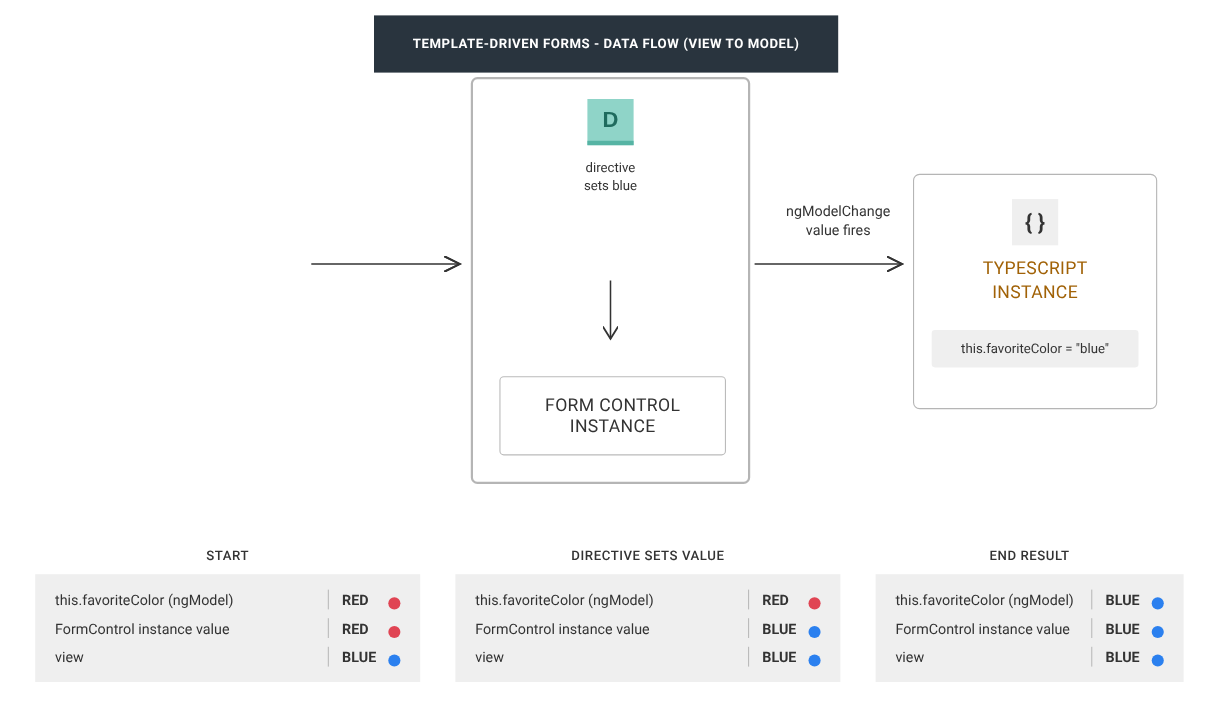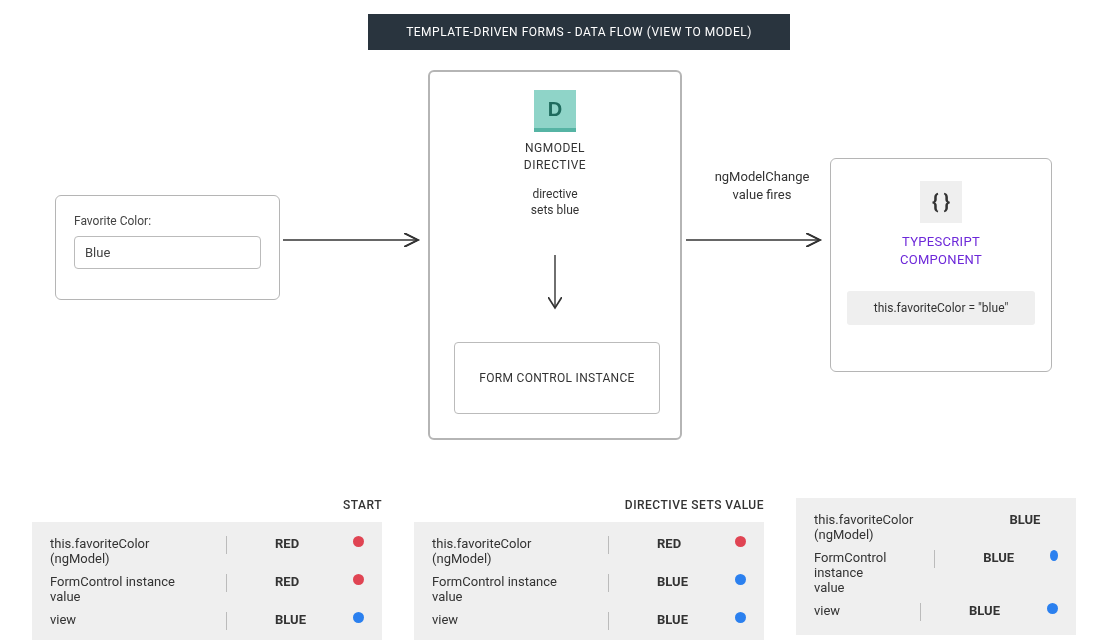--- a/index.html
+++ b/index.html
@@ -9,30 +9,29 @@
     width: 1105px;
     height: 640px;
     position: relative;
     color: #333;
   }
   .title-bar {
     position: absolute;
     top: 14px;
     left: 340px;
     width: 422px;
-    height: 36px;
+    height: 52px;
     background: #29343e;
     color: #fff;
     font-size: 12px;
-    font-weight: 400;
+    font-weight: 700;
     letter-spacing: 0.5px;
     display: flex;
     align-items: center;
     justify-content: center;
-    margin-left: 28px;
   }
   .flow { position: absolute; top: 60px; left: 0; width: 1105px; height: 380px; }
   .card {
     position: absolute;
     border: 1px solid #b5b5b5;
     border-radius: 6px;
     background: #fff;
   }
   .card.thick { border-width: 2px; }
   .view-card { left: 55px; top: 135px; width: 225px; height: 105px; padding: 18px 18px 16px 18px; }
@@ -53,85 +52,77 @@
     display: flex; align-items: center; justify-content: center;
     font-weight: 700; font-size: 20px; color: #1f6b5e;
     font-family: Arial, sans-serif;
   }
   .directive-title { font-size: 12px; letter-spacing: 0.5px; line-height: 1.4; color: #333; }
   .sets-value { font-size: 12px; color: #333; margin-top: 12px; line-height: 1.4; }
   .formctrl-box {
     position: absolute; left: 24px; bottom: 24px; width: 206px; height: 72px;
     border: 1px solid #bbb; border-radius: 4px;
     display: flex; align-items: center; justify-content: center;
-    font-size: 12px; letter-spacing: 0.3px; color: #333;
+    font-size: 16px; letter-spacing: 0.3px; color: #333;
   }
   .ts-card { left: 830px; top: 98px; width: 222px; height: 214px; padding-top: 22px; text-align: center; }
   .braces-box {
     width: 42px; height: 42px; margin: 0 auto 10px auto;
     background: #efefef; display: flex; align-items: center; justify-content: center;
     font-weight: 700; font-size: 20px;
   }
-  .ts-title { font-size: 13px; letter-spacing: 0.3px; line-height: 1.4; color: #6d28d9; }
+  .ts-title { font-size: 16px; letter-spacing: 0.3px; line-height: 1.4; color: #a16207; }
   .code-pill {
     margin: 22px 16px 0 16px; padding: 10px 8px;
     background: #efefef; border-radius: 3px;
     font-size: 12px; color: #333;
   }
   
   svg.arrows { position: absolute; left: 0; top: 0; width: 1105px; height: 380px; pointer-events: none; }
   .arrow-label { position: absolute; font-size: 13px; color: #333; text-align: center; line-height: 1.35; }
   
   .states { position: absolute; top: 498px; left: 0; width: 1105px; }
   .state-block { position: absolute; width: 350px; }
-  .state-block h4 { text-align: right; font-size: 12px; font-weight: 500; letter-spacing: 0.5px; margin-bottom: 10px; color: #333; }
+  .state-block h4 { text-align: center; font-size: 12px; font-weight: 500; letter-spacing: 0.5px; margin-bottom: 10px; color: #333; }
   .state-table { background: #efefef; padding: 10px 18px 10px 18px; }
-  .state-row { display: flex; align-items: flex-start; font-size: 13px; padding: 4px 0; gap: 36px; }
+  .state-row { display: flex; align-items: flex-end; font-size: 13px; padding: 4px 0; }
   .state-row .k { flex: 1; }
   .divider { width: 1px; height: 18px; background: #bbb; margin: 0 12px; }
   .state-row .v { width: 42px; font-weight: bold; }
   .dot { width: 11px; height: 11px; border-radius: 50%; display: inline-block; }
   .dot.red  { background: #e04453; }
   .dot.blue { background: #2b80ef; }
 </style>
 </head>
 <body>
 
 <div class="title-bar">TEMPLATE-DRIVEN FORMS - DATA FLOW (VIEW TO MODEL)</div>
 
 <div class="flow">
 
-  <div class="card view-card">
-    <div class="label">Favorite Color:</div>
-    <div class="input-field">Blue</div>
-  </div>
 
   <div class="card thick directive-card">
     <div class="d-icon">D</div>
-    <div class="directive-title">
-      <span>NGMODEL</span><br>
-      <span>DIRECTIVE</span>
-    </div>
     <div class="sets-value">
       <span>directive</span><br>
       <span>sets blue</span>
     </div>
     <div class="formctrl-box">FORM CONTROL INSTANCE</div>
   </div>
 
   <div class="card ts-card">
     <div class="braces-box">{ }</div>
     <div class="ts-title">
       <span>TYPESCRIPT</span><br>
-      <span>COMPONENT</span>
+      <span>INSTANCE</span>
     </div>
     <div class="code-pill">this.favoriteColor = "blue"</div>
   </div>
 
-  <div class="arrow-label" style="left:702px; top:108px; width:120px;">
+  <div class="arrow-label" style="left:702px; top:124px; width:120px;">
     <span>ngModelChange</span><br>
     <span>value fires</span>
   </div>
 
   <svg class="arrows">
     <defs>
       <marker id="ah" markerWidth="12" markerHeight="10" refX="10" refY="5" orient="auto">
         <path d="M0,0 L10,5 L0,10" fill="none" stroke="#333" stroke-width="1.2"></path>
         <path d="M3,0 L13,5 L3,10" fill="none" stroke="#333" stroke-width="1.2" transform="translate(-3,0)"></path>
       </marker>
@@ -190,20 +181,21 @@
         </div>
         <div class="state-row">
           <span class="k">view</span>
           <span class="divider"></span>
           <span class="v">BLUE</span>
           <span class="dot blue"></span>
         </div>
       </div>
   </div>
   <div class="state-block" style="left:796px; width:280px;">
+    <h4>END RESULT</h4>
     <div class="state-table">
         <div class="state-row">
           <span class="k">this.favoriteColor (ngModel)</span>
           <span class="divider"></span>
           <span class="v">BLUE</span>
           <span class="dot blue"></span>
         </div>
         <div class="state-row">
           <span class="k">FormControl instance value</span>
           <span class="divider"></span>

